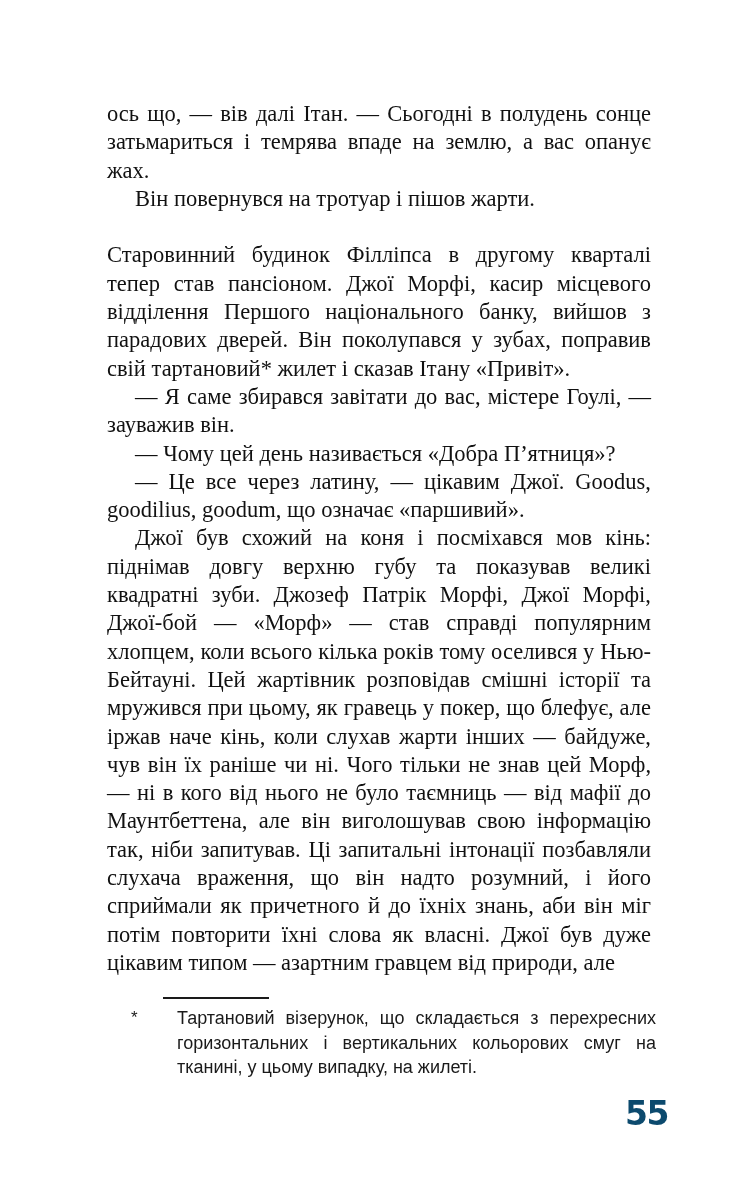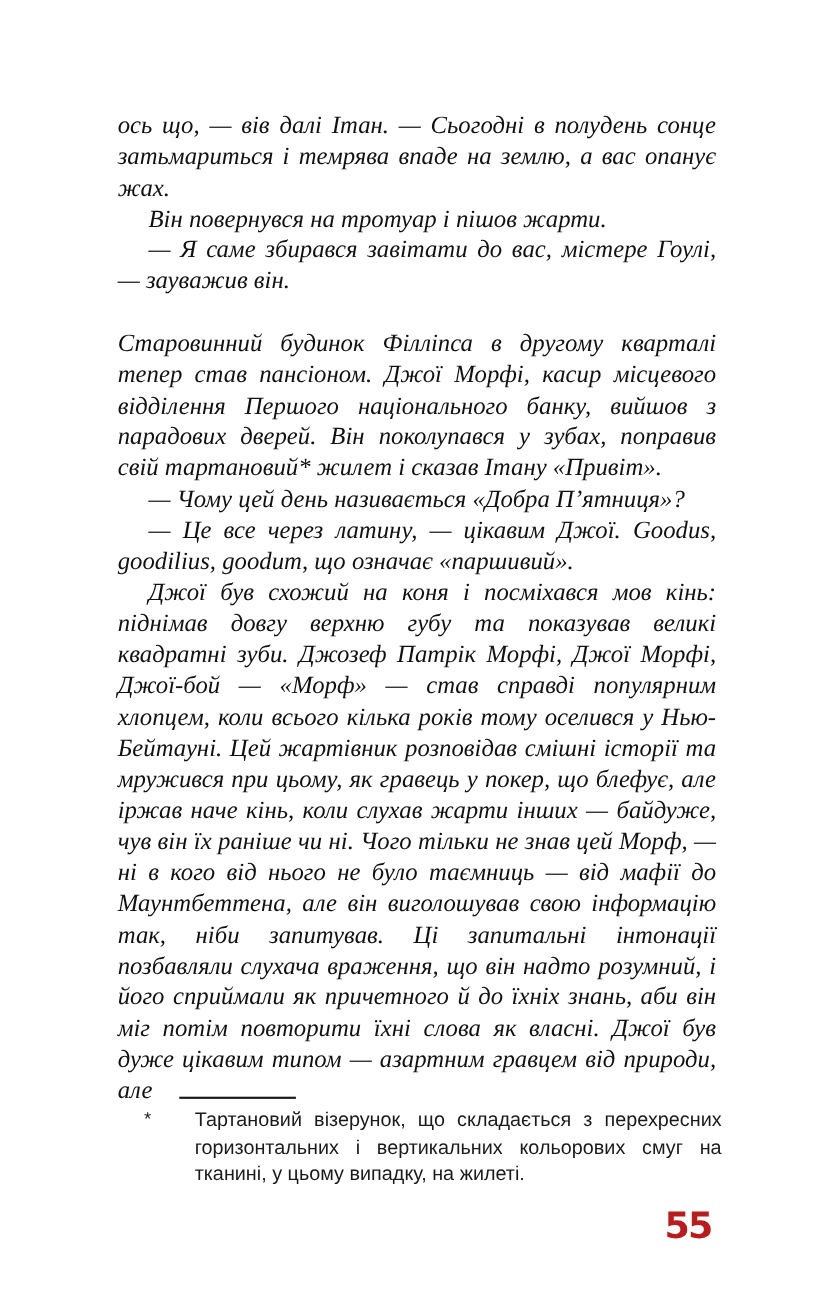--- a/index.html
+++ b/index.html
@@ -17,21 +17,20 @@
   }
   .text-block {
     position: absolute;
     left: 107px;
     top: 100px;
     width: 544px;
     font-family: "Liberation Serif", serif;
     font-size: 22.5px;
     line-height: 28.3px;
     color: #111111;
-    font-style: italic;
   }
   .para {
     margin: 0;
     text-align: justify;
     text-indent: 28px;
   }
   .para.no-indent {
     text-indent: 0;
   }
   .para.section-gap {
@@ -66,38 +65,38 @@
   .fn-text {
     flex: 1;
     font-size: 18px;
     line-height: 24.5px;
     text-align: justify;
     margin-left: 14px;
   }
   .page-number {
     position: absolute;
     top: 1094px;
-    right: 109px;
+    right: 88px;
     font-family: "DejaVu Sans", sans-serif;
     font-weight: bold;
     font-size: 33px;
     letter-spacing: -1.5px;
-    color: #b91c1c;
+    color: #0c4a6e;
   }
 </style>
 </head>
 <body>
 
 <div class="page">
 
   <main class="text-block">
     <p class="para no-indent">ось що, — вів далі Ітан. — Сьогодні в полудень сонце затьмариться і темрява впаде на землю, а вас опанує жах.</p>
     <p class="para">Він повернувся на тротуар і пішов жарти.</p>
+    <p class="para no-indent section-gap">Старовинний будинок Філліпса в другому кварталі тепер став пансіоном. Джої Морфі, касир місцевого відділення Першого національного банку, вийшов з парадових дверей. Він поколупався у зубах, поправив свій тартановий* жилет і сказав Ітану «Привіт».</p>
     <p class="para">— Я саме збирався завітати до вас, містере Гоулі, — зауважив він.</p>
-    <p class="para no-indent section-gap">Старовинний будинок Філліпса в другому кварталі тепер став пансіоном. Джої Морфі, касир місцевого відділення Першого національного банку, вийшов з парадових дверей. Він поколупався у зубах, поправив свій тартановий* жилет і сказав Ітану «Привіт».</p>
     <p class="para">— Чому цей день називається «Добра П’ятниця»?</p>
     <p class="para">— Це все через латину, — цікавим Джої. Goodus, goodilius, goodum, що означає «паршивий».</p>
     <p class="para">Джої був схожий на коня і посміхався мов кінь: піднімав довгу верхню губу та показував великі квадратні зуби. Джозеф Патрік Морфі, Джої Морфі, Джої-бой — «Морф» — став справді популярним хлопцем, коли всього кілька років тому оселився у Нью-Бейтауні. Цей жартівник розповідав смішні історії та мружився при цьому, як гравець у покер, що блефує, але іржав наче кінь, коли слухав жарти інших — байдуже, чув він їх раніше чи ні. Чого тільки не знав цей Морф, — ні в кого від нього не було таємниць — від мафії до Маунтбеттена, але він виголошував свою інформацію так, ніби запитував. Ці запитальні інтонації позбавляли слухача враження, що він надто розумний, і його сприймали як причетного й до їхніх знань, аби він міг потім повторити їхні слова як власні. Джої був дуже цікавим типом — азартним гравцем від природи, але</p>
   </main>
 
   <footer class="footnote">
     <div class="fn-rule"></div>
     <div class="fn-row">
       <span class="fn-marker">*</span>
       <span class="fn-text">Тартановий візерунок, що складається з перехресних горизонтальних і вертикальних кольорових смуг на тканині, у цьому випадку, на жилеті.</span>

